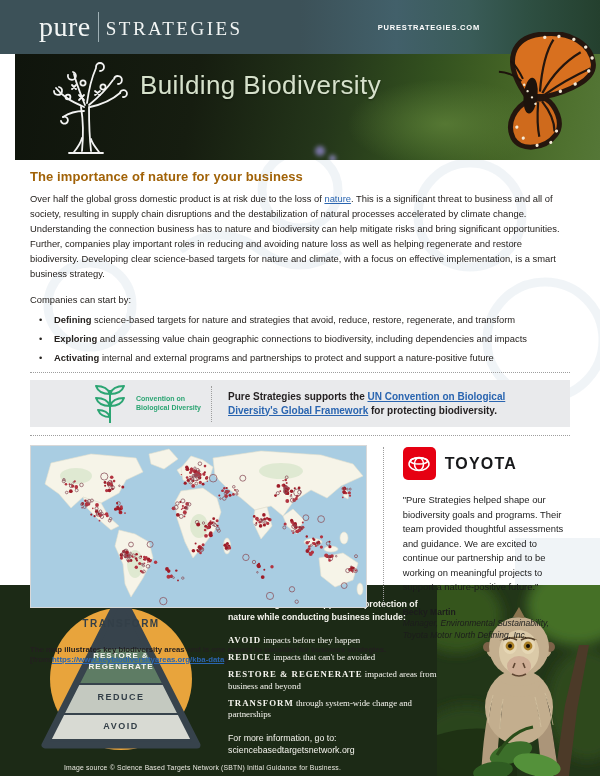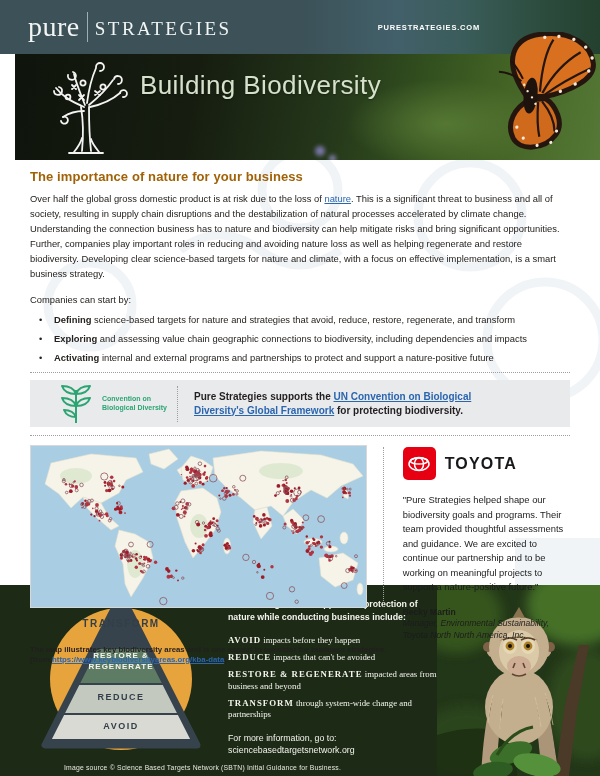--- a/index.html
+++ b/index.html
@@ -2,21 +2,21 @@
 <html><head>
 <meta charset="utf-8">
 <style>
   * { margin:0; padding:0; box-sizing:border-box; }
   body { background:#777; font-family:"Liberation Sans", sans-serif; }
   .page { position:relative; width:600px; height:776px; margin:0 auto; background:#ffffff; overflow:hidden; }
 
   
   .topbar { position:absolute; left:0; top:0; width:600px; height:54px;
     background:linear-gradient(90deg,#3c5158 0%,#3c5158 50%,#42606a 66%,#3a5c59 78%,#2e4f42 88%,#24402e 100%);
-    display:flex; align-items:center; justify-content:space-between; z-index:4; }
+    display:flex; align-items:center; justify-content:space-between; z-index:4;padding-left:11px; }
   .logo { display:flex; align-items:center; margin-left:28px; color:#f2f5f4; font-family:"Liberation Serif", serif; }
   .logo-pure { font-size:28px; letter-spacing:.5px; }
   .logo-bar { display:inline-block; width:1px; height:30px; background:#9fb0b5; margin:0 7px; }
   .logo-strat { font-size:19px; letter-spacing:2.5px; padding-top:3px; }
   .site { color:#ffffff; font-size:7.5px; font-weight:bold; letter-spacing:.8px; margin-right:120px; text-decoration:none; }
 
   
   .hero { position:absolute; left:15px; top:54px; width:600px; height:106px; overflow:hidden;
     background:linear-gradient(100deg,#0f140c 0%,#161d10 30%,#24361a 52%,#33511f 68%,#436325 80%,#507230 92%,#57793a 100%); }
   .hero-glow { position:absolute; right:40px; top:10px; width:260px; height:120px; border-radius:50%;
@@ -36,21 +36,21 @@
   h2.section-title { color:#a16207; font-size:13px; font-weight:bold; letter-spacing:.1px; }
   .body-text { margin-top:7px; font-size:9.4px; line-height:15px; width:542px; }
   a.inline-link { color:#2a65b0; }
   .start-by { margin-top:13px; font-size:9.4px; }
   .bullets { margin-top:9px; }
   .bullet { position:relative; padding-left:24px; font-size:9.4px; line-height:12px; margin-bottom:7px; width:540px; }
   .bullet::before { content:"•"; position:absolute; left:9px; top:0; font-size:9.4px; color:#26221f; }
   .bullet b { font-weight:bold; }
   .dotted-hr { border:0; border-top:1.5px dotted #9e9e9e; margin-top:8px; }
 
-  .callout { margin-top:7px; background:#e9eaec; height:47px; display:flex; align-items:center; }
+  .callout { margin-top:7px; background:#e9eaec; height:47px; display:flex; align-items:center;padding-left:34px; }
   .cbd-cell { width:147px; display:flex; align-items:center; padding-left:28px; }
   .cbd-text { margin-left:8px; color:#2ca573; font-size:7px; font-weight:bold; line-height:8.5px; }
   .callout-vdiv { width:0; border-left:1.5px dotted #9e9e9e; height:36px; }
   .callout-text { flex:1; padding:0 60px 0 16px; font-size:10px; font-weight:bold; line-height:14px; color:#231f20; }
   .callout-text a { color:#2a65b0; text-decoration:underline; }
 
   .map-row { margin-top:9px; display:flex; }
   .map-box { width:338px; height:163px; border:1px solid #d8d8d8; overflow:hidden; background:#a9cde2; }
   .map-vdiv { width:0; border-left:1.5px dotted #9e9e9e; height:160px; margin:2px 19px 0 16px; }
   .quote-col { width:168px; }
@@ -714,21 +714,21 @@
                   <ellipse cx="24" cy="18" rx="17" ry="6"></ellipse>
                 </g>
               </svg>
             </span>
             <span class="toyota-word">TOYOTA</span>
           </div>
           <p class="quote">"Pure Strategies helped shape our biodiversity goals and programs. Their team provided thoughtful assessments and guidance. We are excited to continue our partnership and to be working on meaningful projects to support a nature-positive future."</p>
           <div class="attr">
             <div class="attr-name">Becky Martin</div>
             <div class="attr-role">Manager, Environmental Sustainability,</div>
-            <div class="attr-role">Toyota North North America, Inc.</div>
+            <div class="attr-role">Toyota Motor North Defining, Inc.</div>
           </div>
         </div>
       </div>
       <div class="caption">
         <div>The map illustrates key biodiversity areas and is one aspect to consider for business strategies.</div>
         <div><span>[from </span><a href="#">https://www.keybiodiversityareas.org/kba-data</a><span>].</span></div>
       </div>
     </div>
   </main>
 

